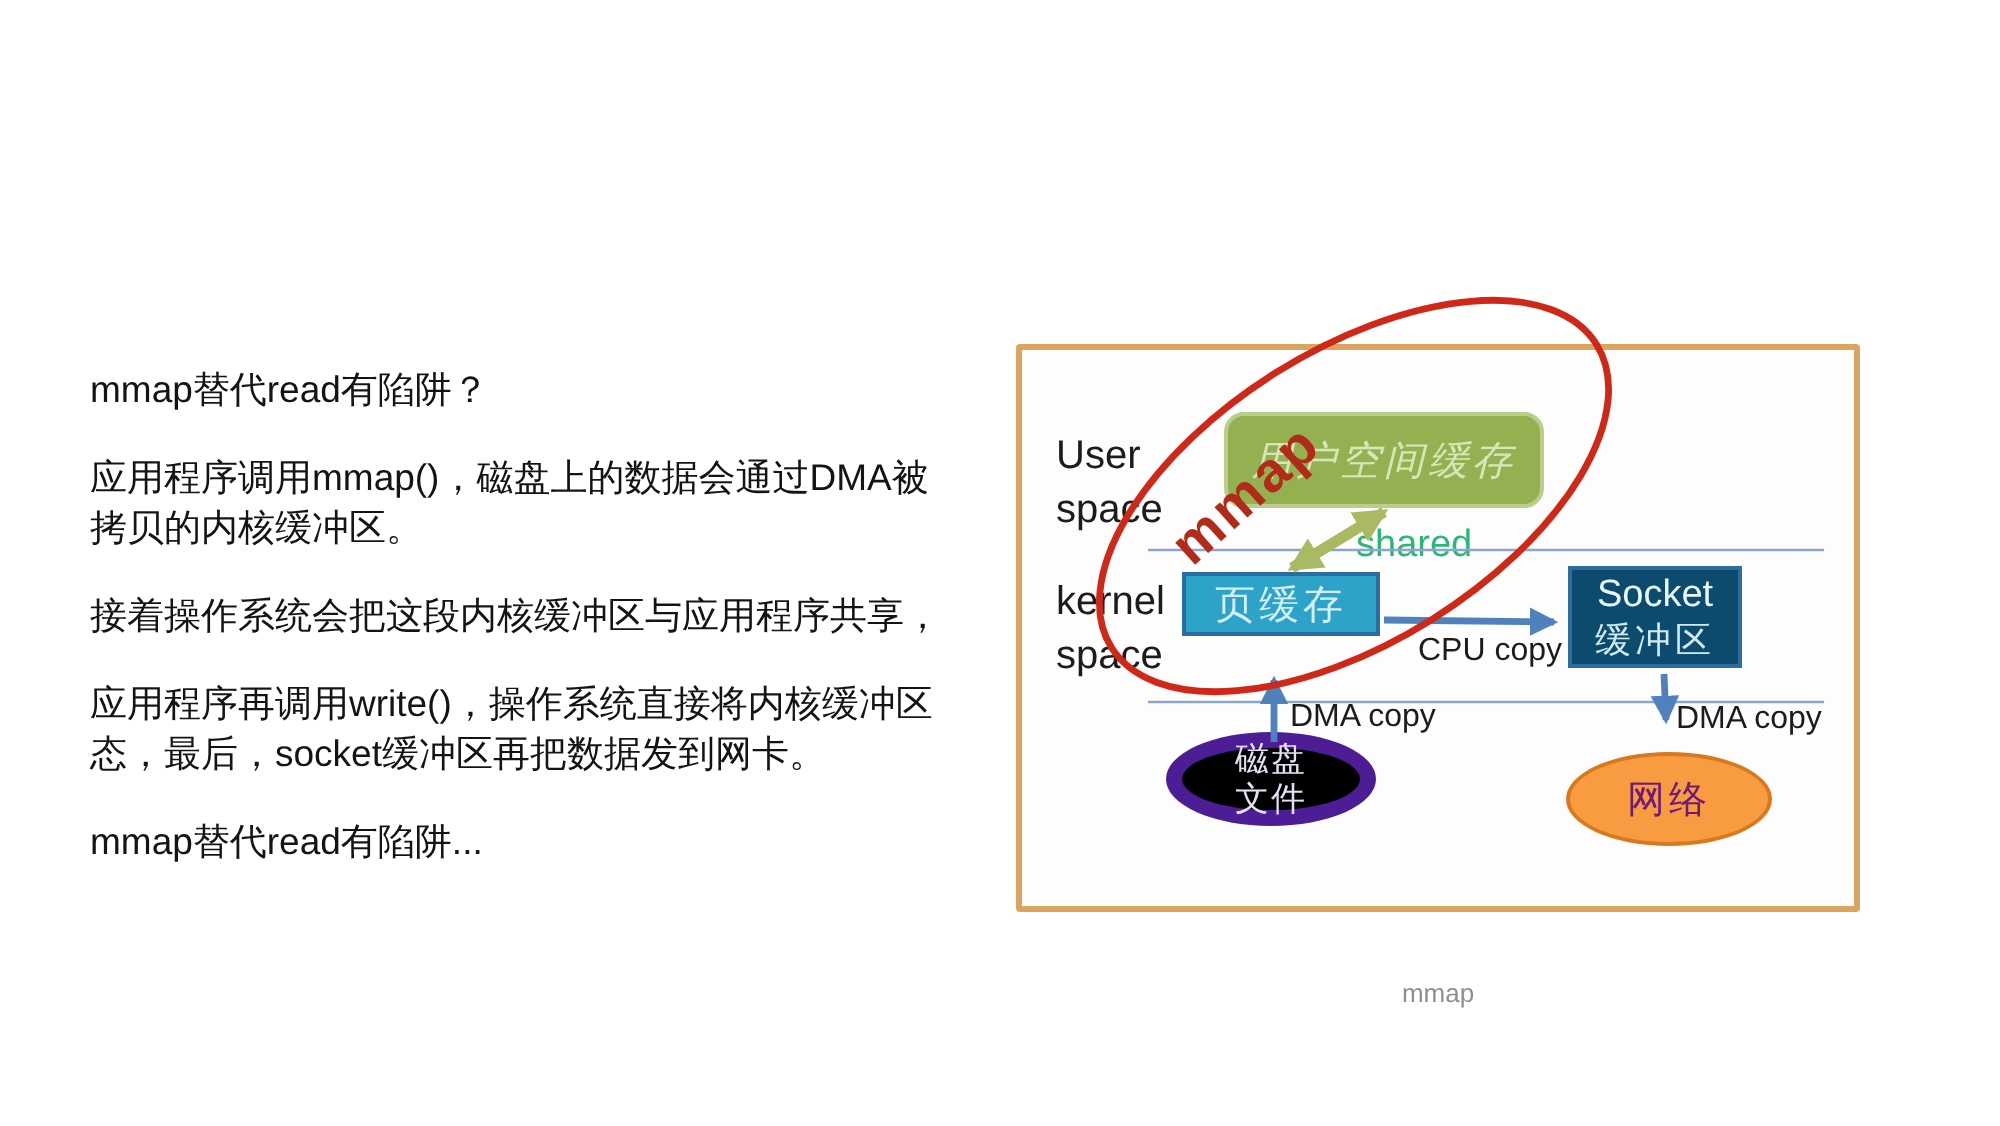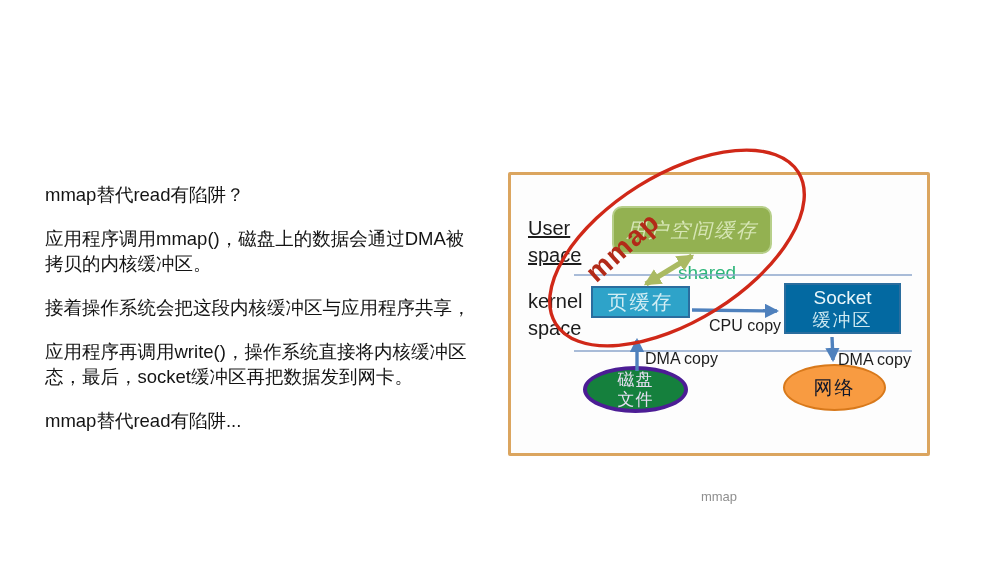--- a/index.html
+++ b/index.html
@@ -20,51 +20,51 @@
   .article .line { white-space:nowrap; }
 
   
   .diagram-frame {
     position:absolute; left:508px; top:172px; width:422px; height:284px;
     border:3px solid #dba55f; background:#fdfdfd; border-radius:2px;
   }
   .space-label {
     position:absolute; color:#1c1c1c; font-size:20px; line-height:26.5px;
   }
-  .space-label.user   { left:528px; top:215px;text-decoration:underline; }
+  .space-label.user   { left:528px; top:215px; }
   .space-label.kernel { left:528px; top:288px; }
 
   .node { position:absolute; display:flex; flex-direction:column;
           align-items:center; justify-content:center; text-align:center; }
 
   .user-buffer {
     left:612px; top:206px; width:160px; height:48px;
     background:#93b151; border:2px solid #b7cf8a; border-radius:10px;
     color:#d7e6b6; font-size:20px; letter-spacing:2px;font-style:italic;
   }
   .page-cache {
     left:591px; top:286px; width:99px; height:32px;
     background:#2ea3c9; border:2px solid #2a6d9e;
     color:#d3eef4; font-size:20px; letter-spacing:2px;
   }
   .socket-buffer {
-    left:784px; top:283px; width:117px; height:51px;
-    background:#0369a1; border:2px solid #2a6d9e;
+    left:784px; top:283px; width:87px; height:51px;
+    background:#0c4a6e; border:2px solid #2a6d9e;
     color:#e8f6fa; font-size:19px; line-height:23px;
   }
   .socket-buffer .cjk { font-size:18px; letter-spacing:2px; color:#cfeaf2; }
   .disk-file {
     left:583px; top:366px; width:105px; height:47px; border-radius:50%;
-    background:#15803d; border:4px solid #4c1d95;
+    background:#000000; border:8px solid #4c1d95;
     color:#e6def2; font-size:17px; line-height:20px; letter-spacing:1px;
   }
   .network {
-    left:783px; top:364px; width:103px; height:47px; border-radius:50%;
+    left:783px; top:376px; width:103px; height:47px; border-radius:50%;
     background:#f89b41; border:2px solid #d8791b;
-    color:#0f172a; font-size:19px; letter-spacing:2px;
+    color:#701a75; font-size:19px; letter-spacing:2px;
   }
 
   .diagram-text { position:absolute; color:#1c1c1c; }
   .shared-label { left:678px; top:262px; font-size:19px; color:#2db67a; }
   .cpu-copy     { left:709px; top:317px; font-size:16px; }
   .dma-copy-left  { left:645px; top:350px; font-size:16px; }
   .dma-copy-right { left:838px; top:351px; font-size:16px; }
   .diagram-caption {
     position:absolute; left:688px; top:489px; width:62px; text-align:center;
     font-size:13px; color:#8f8f8f;

